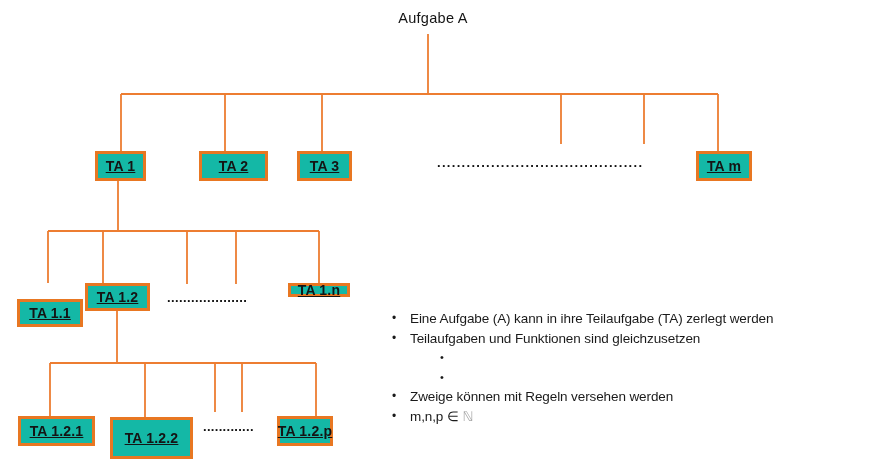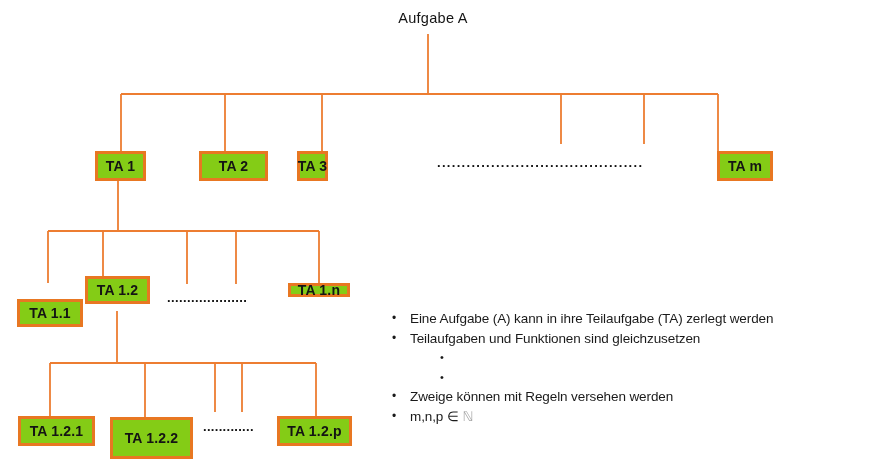--- a/index.html
+++ b/index.html
@@ -10,26 +10,27 @@
     position:relative;
     overflow:hidden;
     color:#1a1a1a;
   }
   #canvas{position:absolute;inset:0;width:871px;height:465px;}
   svg.connectors{position:absolute;left:0;top:0;width:871px;height:465px;pointer-events:none;}
 
   .node{
     position:absolute;
     box-sizing:border-box;
-    background:#84cc16;
+    background:#14b8a6;
     border:3px solid #E87722;
     display:flex;align-items:center;justify-content:center;
     font-size:14px;font-weight:600;letter-spacing:0.2px;
     color:#141414;
     white-space:nowrap;
+    text-decoration:underline;
   }
   .diagram-title{
     position:absolute;
     left:433px;top:10px;
     transform:translateX(-50%);
     font-size:14.5px;font-weight:400;letter-spacing:0.3px;
     color:#141414;white-space:nowrap;
   }
   .leader{
     position:absolute;
@@ -91,32 +92,32 @@
     <line x1="145" y1="363" x2="145" y2="417" stroke-width="1.8" stroke="#ED7D31"></line>
     <line x1="215" y1="363" x2="215" y2="412" stroke-width="1.8" stroke="#ED7D31"></line>
     <line x1="242" y1="363" x2="242" y2="412" stroke-width="1.8" stroke="#ED7D31"></line>
     <line x1="316" y1="363" x2="316" y2="416" stroke-width="1.8" stroke="#ED7D31"></line>
   </svg>
 
   <div class="diagram-title">Aufgabe A</div>
 
   <div class="node" style="left:95px;top:151px;width:51px;height:30px;">TA 1</div>
   <div class="node" style="left:199px;top:151px;width:69px;height:30px;">TA 2</div>
-  <div class="node" style="left:297px;top:151px;width:31px;height:30px;">TA 3</div>
-  <div class="node" style="left:717px;top:151px;width:56px;height:30px;">TA m</div>
+  <div class="node" style="left:297px;top:151px;width:55px;height:30px;">TA 3</div>
+  <div class="node" style="left:696px;top:151px;width:56px;height:30px;">TA m</div>
   <div class="leader l1">..........................................</div>
 
   <div class="node" style="left:17px;top:283px;width:66px;height:28px;margin-top:16px;">TA 1.1</div>
-  <div class="node" style="left:85px;top:276px;width:65px;height:28px;">TA 1.2</div>
+  <div class="node" style="left:85px;top:283px;width:65px;height:28px;">TA 1.2</div>
   <div class="node" style="left:288px;top:283px;width:62px;height:14px;">TA 1.n</div>
   <div class="leader l2">....................</div>
 
   <div class="node" style="left:18px;top:416px;width:77px;height:30px;">TA 1.2.1</div>
   <div class="node" style="left:110px;top:417px;width:83px;height:42px;">TA 1.2.2</div>
-  <div class="node" style="left:277px;top:416px;width:75px;height:30px;">TA 1.2.p</div>
+  <div class="node" style="left:277px;top:416px;width:56px;height:30px;">TA 1.2.p</div>
   <div class="leader l3">.............</div>
 
   <div class="notes">
     <div class="note-row">
       <span class="marker">•</span>
       <span class="note-text">Eine Aufgabe (A) kann in ihre Teilaufgabe (TA) zerlegt werden</span>
     </div>
     <div class="note-row">
       <span class="marker">•</span>
       <span class="note-text">Teilaufgaben und Funktionen sind gleichzusetzen</span>

